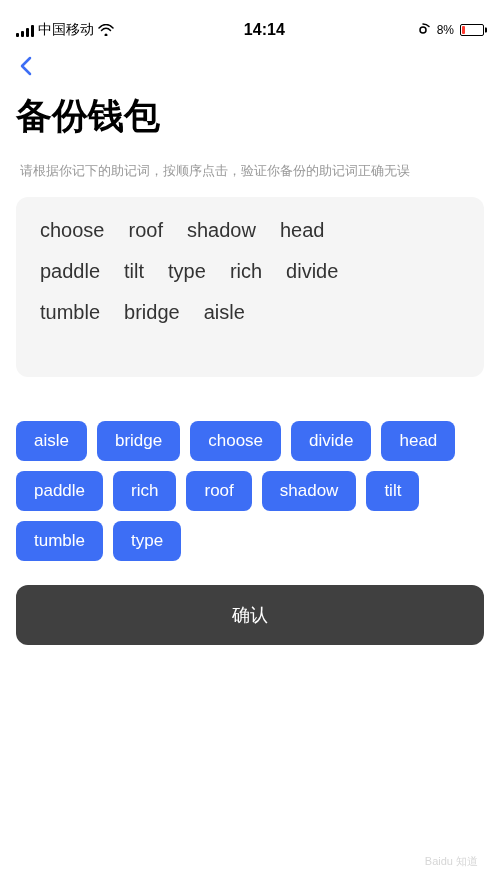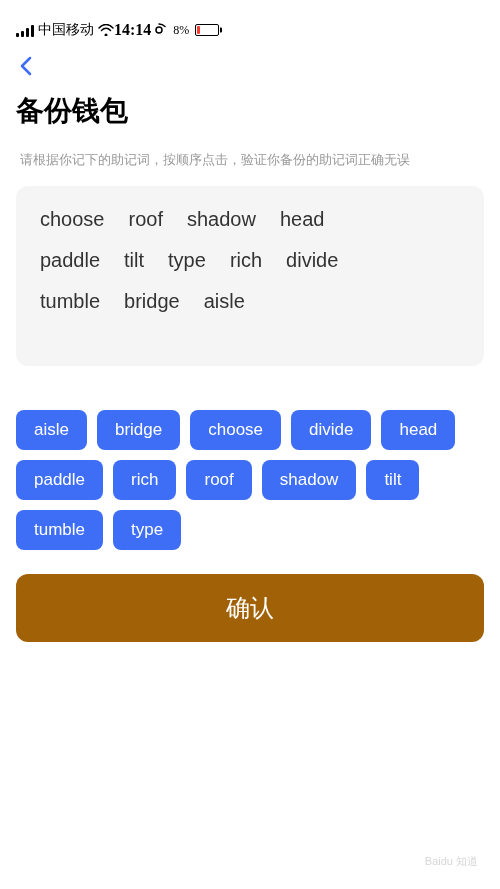--- a/index.html
+++ b/index.html
@@ -13,26 +13,25 @@
       width: 500px;
       min-height: 889px;
       background: #ffffff;
       font-family: -apple-system, "PingFang SC", "Helvetica Neue", Arial, sans-serif;
       overflow-x: hidden;
     }
 
     
     .status-bar {
       display: flex;
-      justify-content: flex-start;
+      justify-content: space-between;
       align-items: center;
       padding: 20px 16px 4px 16px;
       height: 44px;
       background: #fff;
-      font-family: Liberation Serif, serif;
     }
 
     .status-left {
       display: flex;
       align-items: center;
       gap: 4px;
       font-size: 14px;
       font-weight: 500;
       color: #000;
     }
@@ -117,21 +116,21 @@
     }
 
     .back-arrow svg {
       width: 20px;
       height: 20px;
     }
 
     
     .page-title {
       padding: 8px 16px 20px 16px;
-      font-size: 28px;
+      font-size: 36px;
       font-weight: 700;
       color: #000;
     }
 
     
     .verify-section {
       padding: 0 16px 20px 16px;
     }
 
     .verify-title {
@@ -200,26 +199,26 @@
     }
 
     
     .confirm-area {
       padding: 0 16px;
       margin-bottom: 30px;
     }
 
     .confirm-btn {
       width: 100%;
-      background: #a16207;
+      background: #404040;
       color: #fff;
       border: none;
       border-radius: 12px;
       padding: 18px;
-      font-size: 24px;
+      font-size: 18px;
       font-weight: 500;
       cursor: pointer;
       font-family: inherit;
     }
 
     
     .watermark {
       position: fixed;
       bottom: 20px;
       right: 22px;

